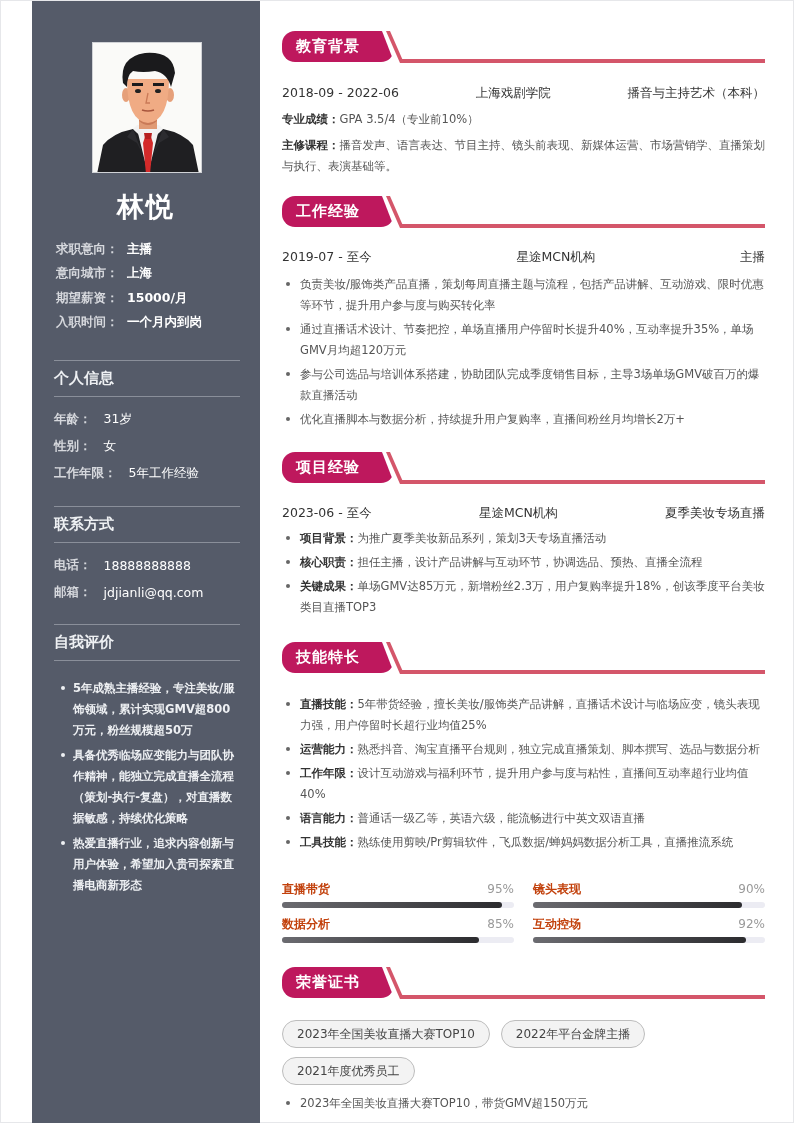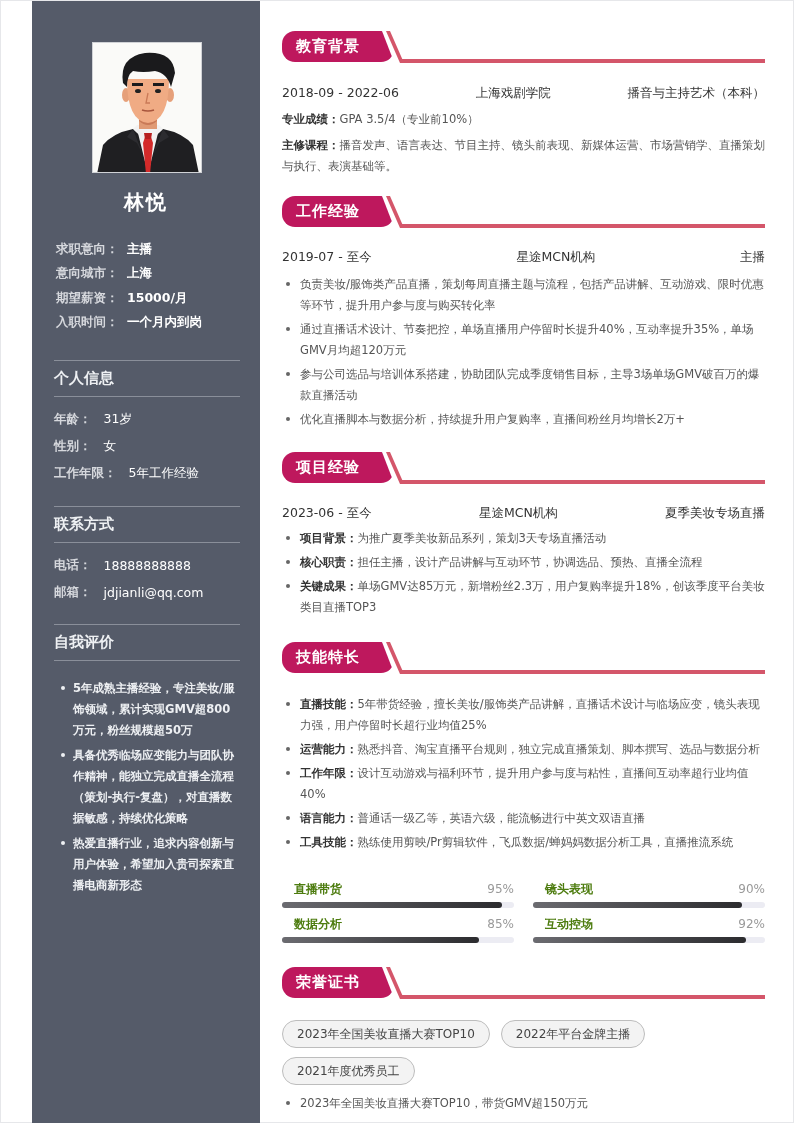--- a/index.html
+++ b/index.html
@@ -1,21 +1,21 @@
 <!DOCTYPE html>
 <html><head>
 <meta charset="utf-8">
 <style>
   * { box-sizing: border-box; margin: 0; padding: 0; }
   html, body { width: 794px; height: 1123px; background: #f4f5f7; overflow: hidden; }
   body { font-family: "DejaVu Sans", "Liberation Sans", sans-serif; color: #333; position: relative; }
   .page { position: absolute; left: 0; top: 0; width: 794px; height: 1123px; background: #fff; border: 1px solid #e6e7ea; }
   .sidebar { position: absolute; left: 31px; top: 0; width: 228px; height: 1123px; background: #555b69; color: #fff; }
   .photo { position: absolute; left: 60px; top: 41px; width: 110px; height: 131px; background: #f8f8f6; border: 1px solid #d0d2d6; overflow: hidden; }
-  .name { position: absolute; left: 0; top: 188px; width: 228px; text-align: center; font-size: 20px; font-weight: bold; color: #fff; letter-spacing: 2px; }
+  .name { position: absolute; left: 0; top: 188px; width: 228px; text-align: center; font-size: 27px; font-weight: bold; color: #fff; letter-spacing: 2px; }
   .basic { position: absolute; left: 24px; top: 236px; width: 190px; }
   .basic .row { display: flex; height: 24.5px; align-items: center; font-size: 12.5px; font-weight: bold; }
   .basic .lbl { color: #d6d8dd; width: 71px; }
   .basic .val { color: #fff; }
   .side-sec { position: absolute; left: 22px; width: 186px; }
   .side-sec .hdr { border-top: 1px solid #8a8f9a; border-bottom: 1px solid #8a8f9a; padding: 8px 0 8px 0; font-size: 15px; font-weight: bold; color: #eef0f3; height: 37px; display: flex; align-items: center; }
   .side-sec .kv { display: flex; height: 27px; align-items: center; font-size: 12.5px; }
   .side-sec .kv .k { color: #d6d8dd; font-weight: bold; margin-right: 12px; }
   .side-sec .kv .v { color: #fff; }
   .self-list { list-style: none; margin-top: 17px; padding-left: 2px; }
@@ -33,21 +33,21 @@
   .trip span { flex: 0 0 auto; }
   .para { position: absolute; left: 0; width: 483px; font-size: 11.5px; line-height: 21px; color: #555; }
   .para b { color: #333; }
   .blist { position: absolute; left: 0; width: 483px; list-style: none; }
   .blist li { position: relative; padding-left: 18px; font-size: 11.5px; line-height: 21px; color: #555; margin-bottom: 3px; }
   .blist li::before { content: ""; position: absolute; left: 4px; top: 8px; width: 4px; height: 4px; border-radius: 50%; background: #666; }
   .blist li b { color: #333; }
 
   .skills { position: absolute; left: 0; width: 483px; display: grid; grid-template-columns: 232px 232px; column-gap: 19px; row-gap: 6px; }
   .skill .top { display: flex; justify-content: space-between; font-size: 12px; height: 20px; align-items: center; }
-  .skill .top .sn { font-weight: bold; color: #4d7c0f; margin-left: 12px; }
+  .skill .top .sn { font-weight: bold; color: #c2410c; }
   .skill .top .sp { color: #999; }
   .skill .bar { margin-top: 3px; height: 6px; background: #ececf3; border-radius: 3px; position: relative; }
   .skill .bar .fill { position: absolute; left: 0; top: 0; height: 6px; border-radius: 3px; background: linear-gradient(90deg, #6b6b70, #2c2c2f); }
 
   .tags { position: absolute; left: 0; width: 483px; display: flex; flex-wrap: wrap; gap: 9px 11px; }
   .tag { border: 1px solid #bdbdbd; background: #f3f3f3; border-radius: 15px; padding: 13px 14px; height: 28px; display: flex; align-items: center; font-size: 12px; color: #444; }
 </style>
 </head>
 <body>
 

